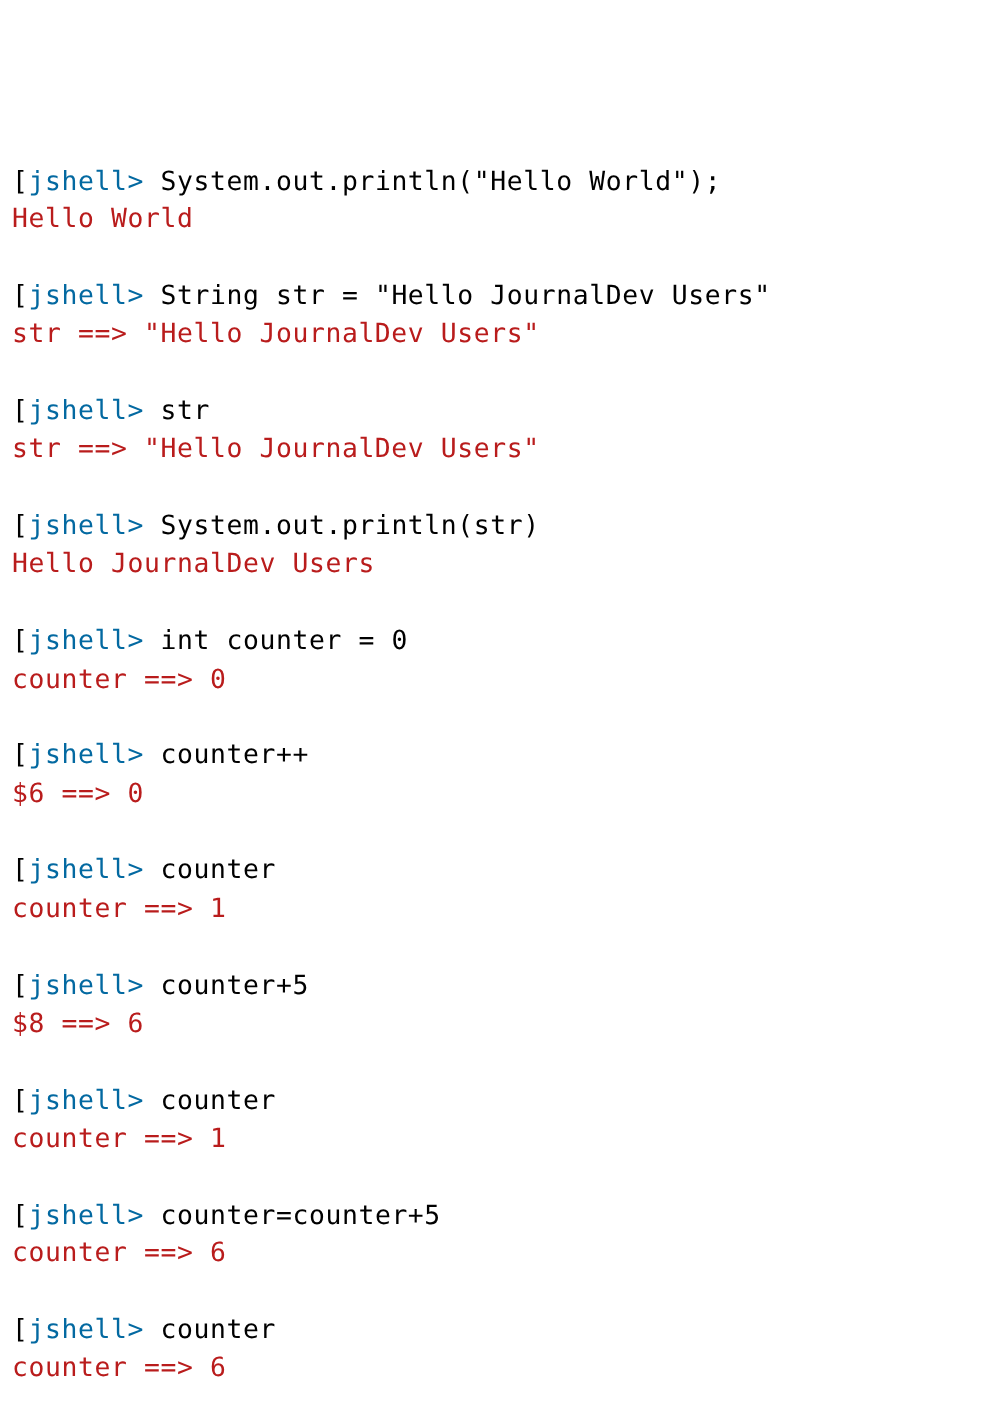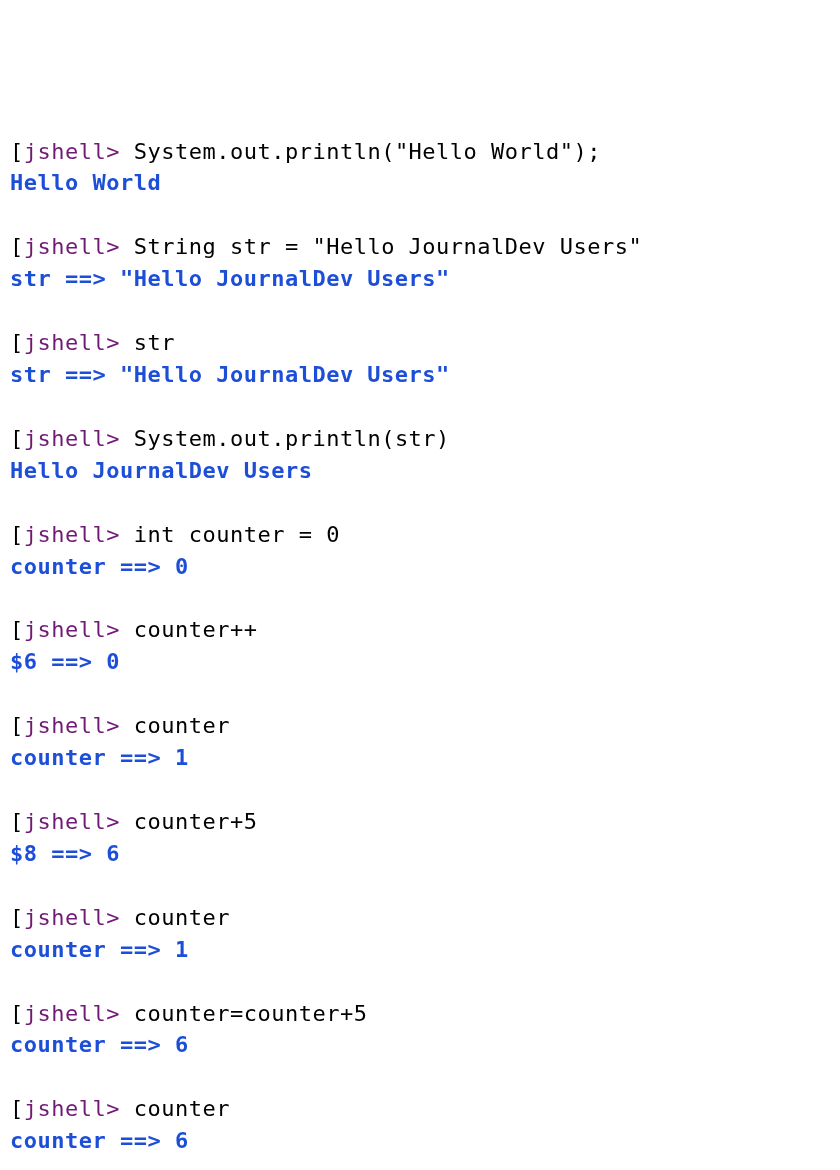--- a/index.html
+++ b/index.html
@@ -23,28 +23,27 @@
     .block:last-child {
       margin-bottom: 0;
     }
     .line {
       display: block;
     }
     .bracket {
       color: #000000;
     }
     .prompt {
-      color: #701a75;
+      color: #0369a1;
     }
     .input {
       color: #000000;
     }
     .output {
-      color: #1d4ed8;
-      font-weight: bold;
+      color: #b91c1c;
     }
   </style>
 </head>
 <body>
 
 
 
 <div id="terminal"><div class="block"><span class="line"><span class="bracket">[</span><span class="prompt">jshell&gt; </span><span class="input">System.out.println("Hello World");</span></span><span class="line output">Hello World</span></div><div class="block"><span class="line"><span class="bracket">[</span><span class="prompt">jshell&gt; </span><span class="input">String str = "Hello JournalDev Users"</span></span><span class="line output">str ==&gt; "Hello JournalDev Users"</span></div><div class="block"><span class="line"><span class="bracket">[</span><span class="prompt">jshell&gt; </span><span class="input">str</span></span><span class="line output">str ==&gt; "Hello JournalDev Users"</span></div><div class="block"><span class="line"><span class="bracket">[</span><span class="prompt">jshell&gt; </span><span class="input">System.out.println(str)</span></span><span class="line output">Hello JournalDev Users</span></div><div class="block"><span class="line"><span class="bracket">[</span><span class="prompt">jshell&gt; </span><span class="input">int counter = 0</span></span><span class="line output">counter ==&gt; 0</span></div><div class="block"><span class="line"><span class="bracket">[</span><span class="prompt">jshell&gt; </span><span class="input">counter++</span></span><span class="line output">$6 ==&gt; 0</span></div><div class="block"><span class="line"><span class="bracket">[</span><span class="prompt">jshell&gt; </span><span class="input">counter</span></span><span class="line output">counter ==&gt; 1</span></div><div class="block"><span class="line"><span class="bracket">[</span><span class="prompt">jshell&gt; </span><span class="input">counter+5</span></span><span class="line output">$8 ==&gt; 6</span></div><div class="block"><span class="line"><span class="bracket">[</span><span class="prompt">jshell&gt; </span><span class="input">counter</span></span><span class="line output">counter ==&gt; 1</span></div><div class="block"><span class="line"><span class="bracket">[</span><span class="prompt">jshell&gt; </span><span class="input">counter=counter+5</span></span><span class="line output">counter ==&gt; 6</span></div><div class="block"><span class="line"><span class="bracket">[</span><span class="prompt">jshell&gt; </span><span class="input">counter</span></span><span class="line output">counter ==&gt; 6</span></div></div>
 
 

